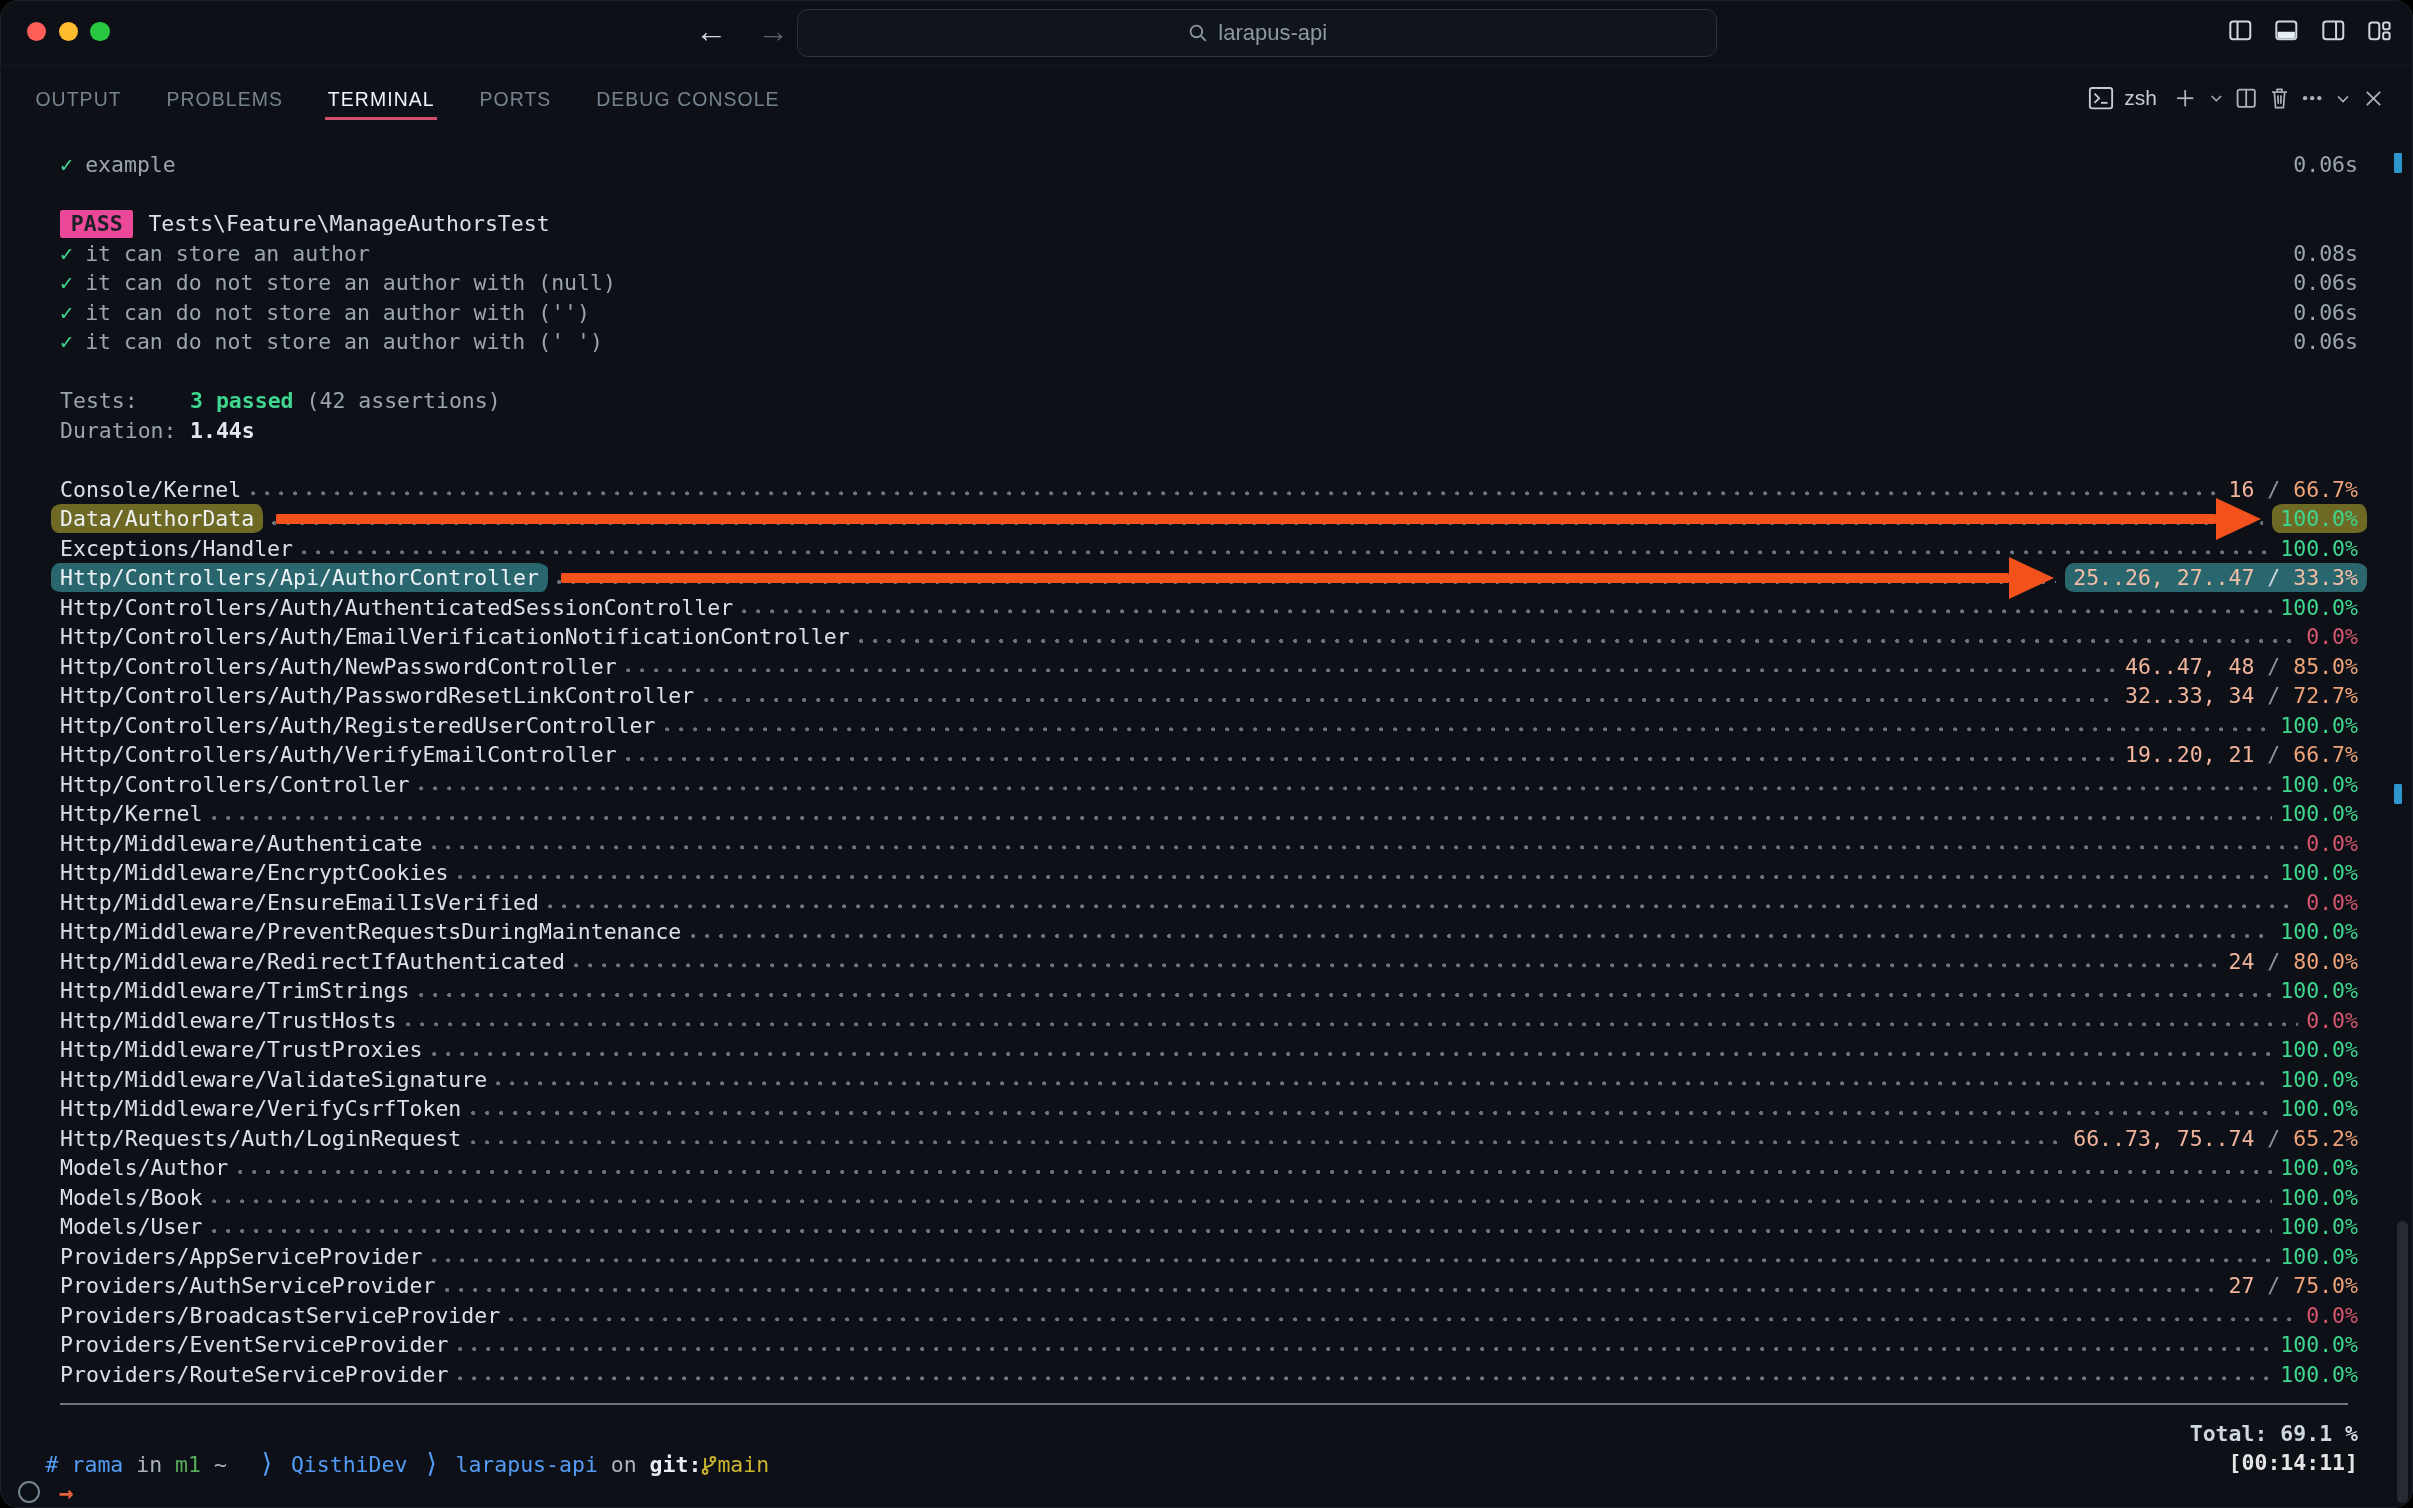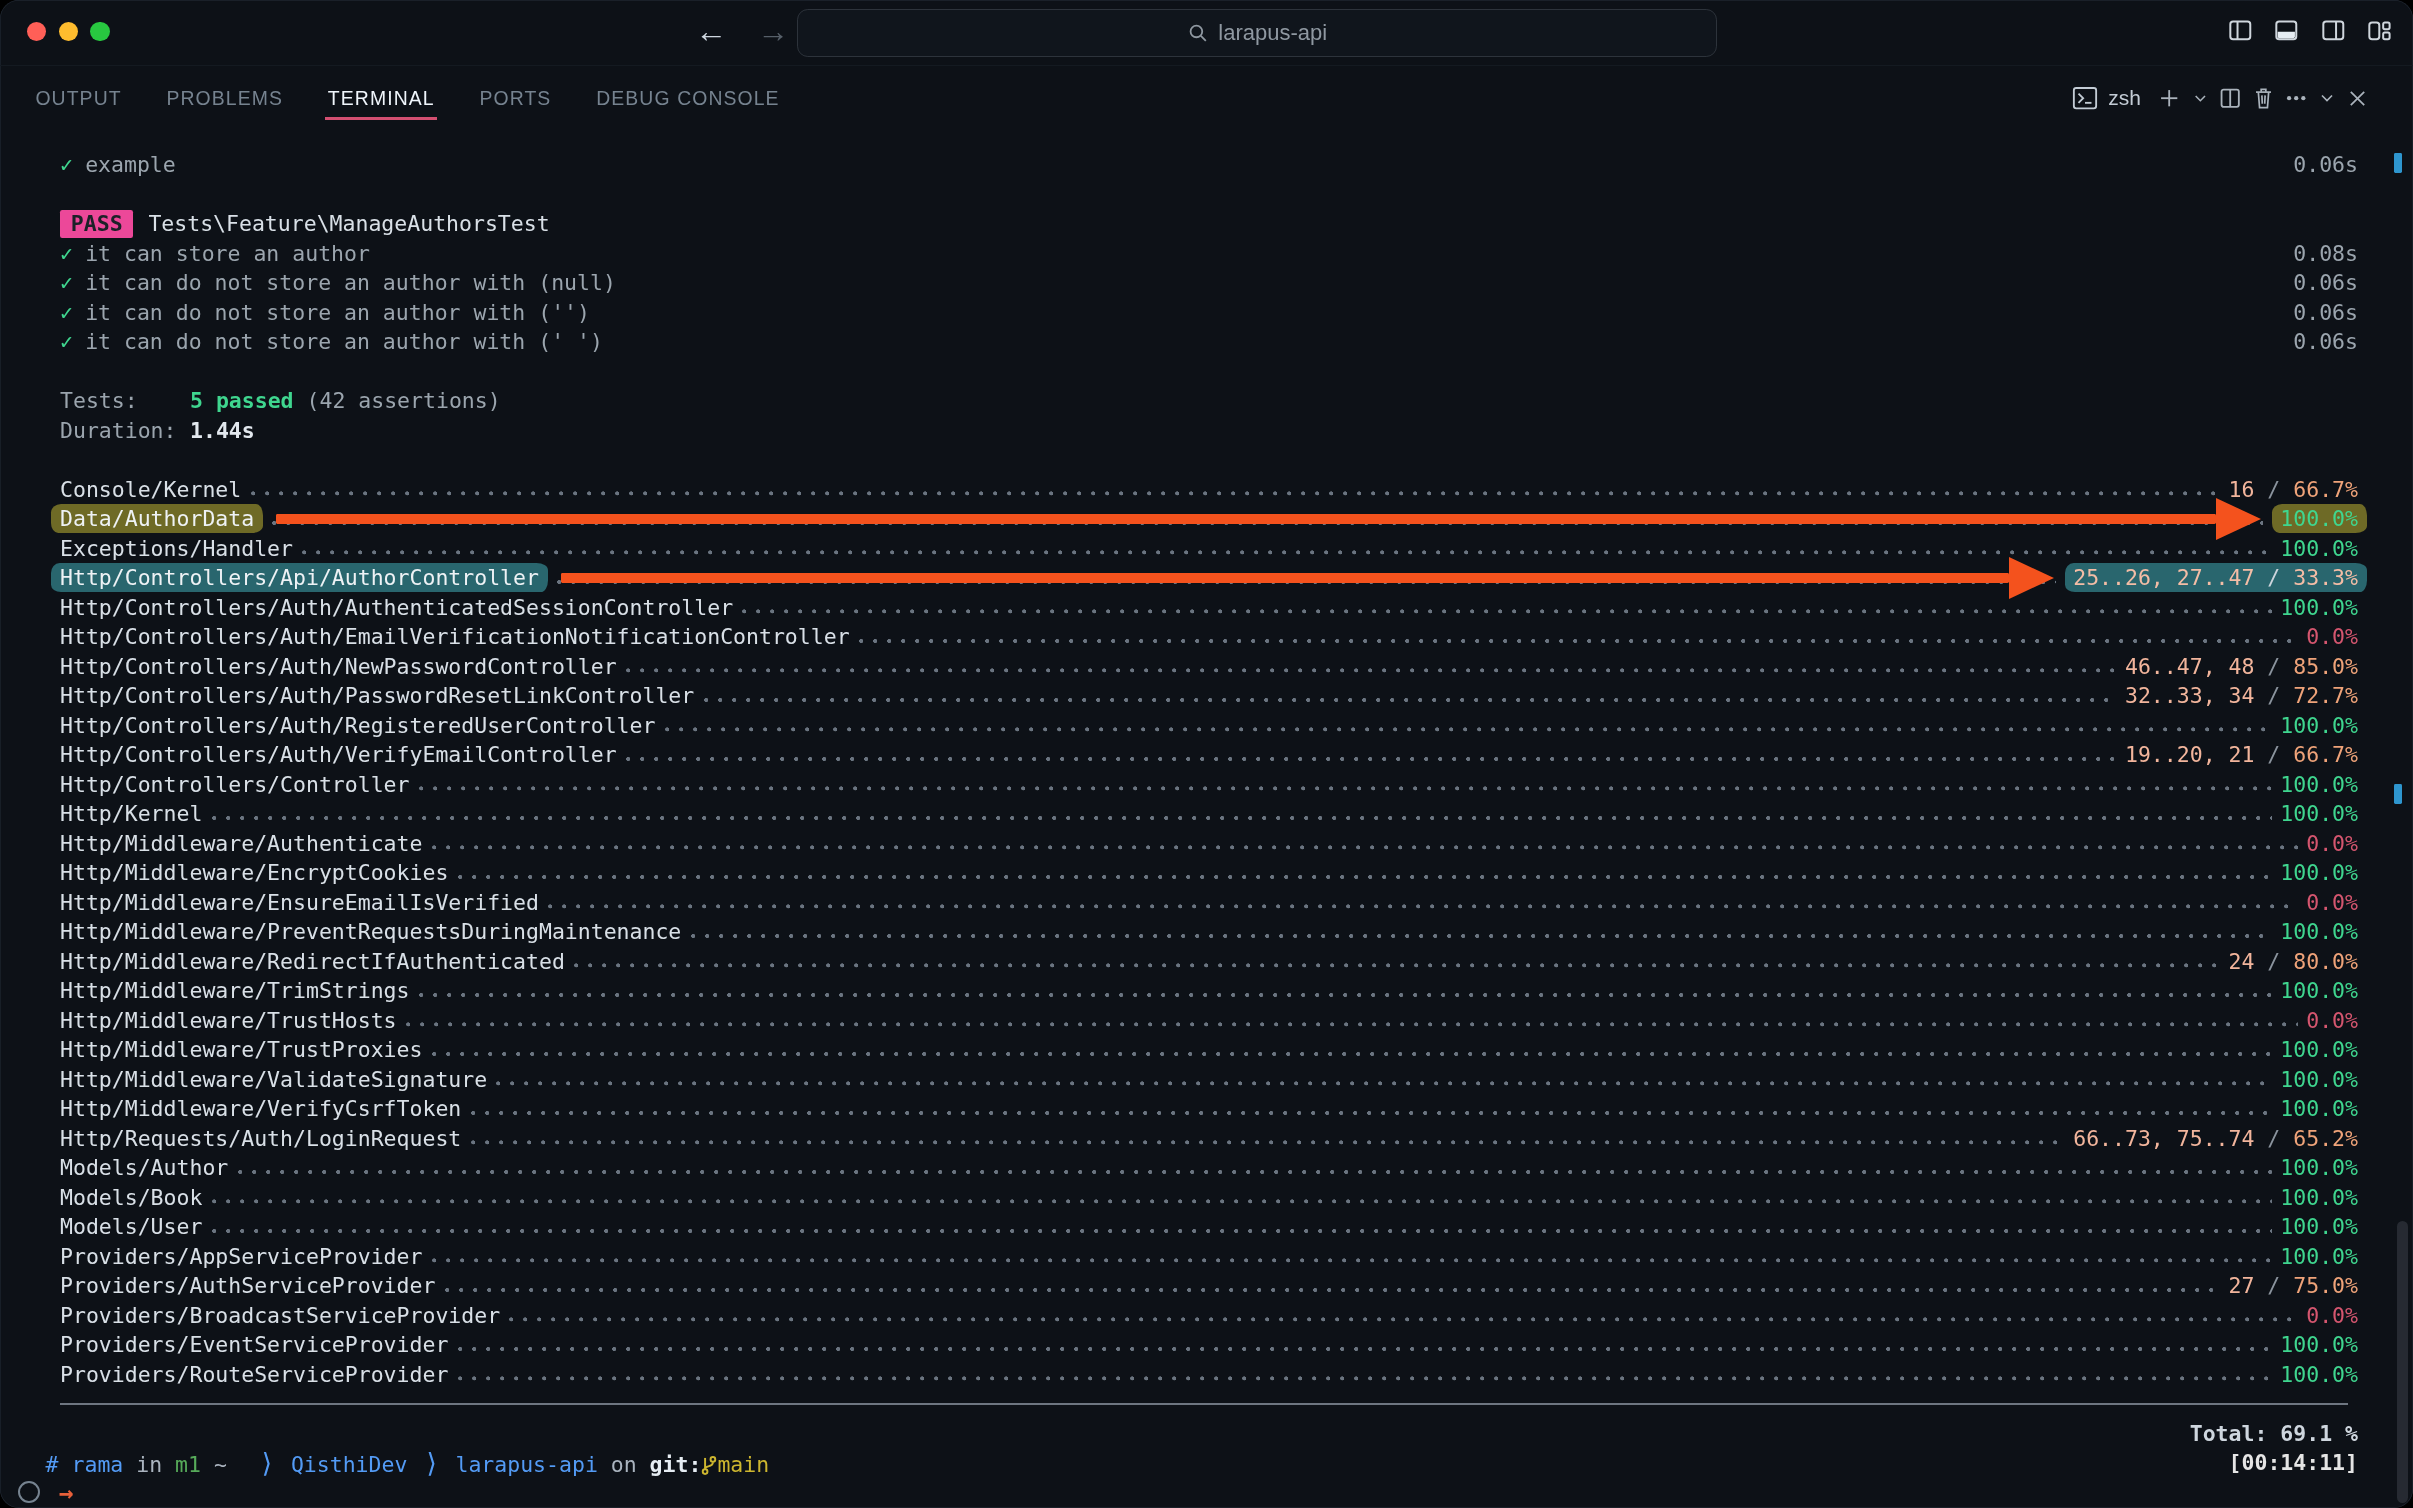--- a/index.html
+++ b/index.html
@@ -14,21 +14,21 @@
   .l-red{background:#ff5f57}.l-yellow{background:#febc2e}.l-green{background:#28c840}
   .navarrows{position:absolute;left:695px;top:13px;display:flex;gap:30px;font-size:32px;}
   .nav-back{color:#cdd6df}.nav-fwd{color:#565f69}
   .searchpill{position:absolute;left:797px;top:8.6px;width:918px;height:46px;
       border:1.4px solid #2d333b;border-radius:10.8px;background:#10151c;
       display:flex;align-items:center;justify-content:center;gap:10px;
       color:#8f98a1;font-size:22px;}
   .layouticons{position:absolute;right:20px;top:17px;display:flex;gap:20px;align-items:center;}
   .layouticons svg{display:block}
   
-  .tabbar{height:65px;display:flex;align-items:center;padding:0 44px 0 34px;}
+  .tabbar{height:65px;display:flex;padding:0 28px 0 34px;}
   .tabs{display:flex;gap:42px;}
   .tab{font-size:19.4px;letter-spacing:1.1px;color:#768390;position:relative;padding:21.5px 1.4px;}
   .tab.active{color:#f0f6fc;}
   .tab.active::after{content:"";position:absolute;left:-1.4px;right:-1.4px;bottom:11.5px;height:2.9px;background:#d34f71;}
   .termcontrols{margin-left:auto;display:flex;align-items:center;gap:9px;color:#aab3bc;}
   .zsh-group{display:flex;align-items:center;gap:10px;margin-right:7.2px;}
   .zsh-label{font-size:21px;color:#c3ccd5;}
   
   .term{position:absolute;top:130px;left:0;right:0;bottom:0;
         padding:20px 55px 0 60px;
@@ -184,21 +184,21 @@
       <span class="passbadge">PASS</span><span class="brighttx">Tests\Feature\ManageAuthorsTest</span>
     </div>
     <div id="case-list">
         <div class="tline"><span class="check">✓</span><span class="dim">it can store an author</span><span class="fill"></span><span class="timeval">0.08s</span></div>
         <div class="tline"><span class="check">✓</span><span class="dim">it can do not store an author with (null)</span><span class="fill"></span><span class="timeval">0.06s</span></div>
         <div class="tline"><span class="check">✓</span><span class="dim">it can do not store an author with ('')</span><span class="fill"></span><span class="timeval">0.06s</span></div>
         <div class="tline"><span class="check">✓</span><span class="dim">it can do not store an author with (' ')</span><span class="fill"></span><span class="timeval">0.06s</span></div>
       </div>
     <div class="tline"></div>
     <div class="tline">
-      <span class="dim sum-label">Tests:</span><span class="passed">5 passed</span><span class="dim"> </span><span class="dim">(42 assertions)</span>
+      <span class="dim sum-label">Tests:</span><span class="passed">3 passed</span><span class="dim"> </span><span class="dim">(42 assertions)</span>
     </div>
     <div class="tline">
       <span class="dim sum-label">Duration:</span><span class="durval">1.44s</span>
     </div>
     <div class="tline"></div>
     <div id="coverage-list">
         <div class="tline"><span class="cname">Console/Kernel</span><span class="dots"></span><span class="cval"><span class="v-lines">16</span><span class="v-slash"> / </span><span class="st-partial">66.7%</span></span></div>
         <div class="tline"><span class="cname pill-olive">Data/AuthorData</span><span class="dots"><span class="arrow"></span></span><span class="cval pill-olive"><span class="st-full">100.0%</span></span></div>
         <div class="tline"><span class="cname">Exceptions/Handler</span><span class="dots"></span><span class="cval"><span class="st-full">100.0%</span></span></div>
         <div class="tline"><span class="cname pill-teal">Http/Controllers/Api/AuthorController</span><span class="dots"><span class="arrow"></span></span><span class="cval pill-teal"><span class="v-lines">25..26, 27..47</span><span class="v-slash"> / </span><span class="st-partial">33.3%</span></span></div>

